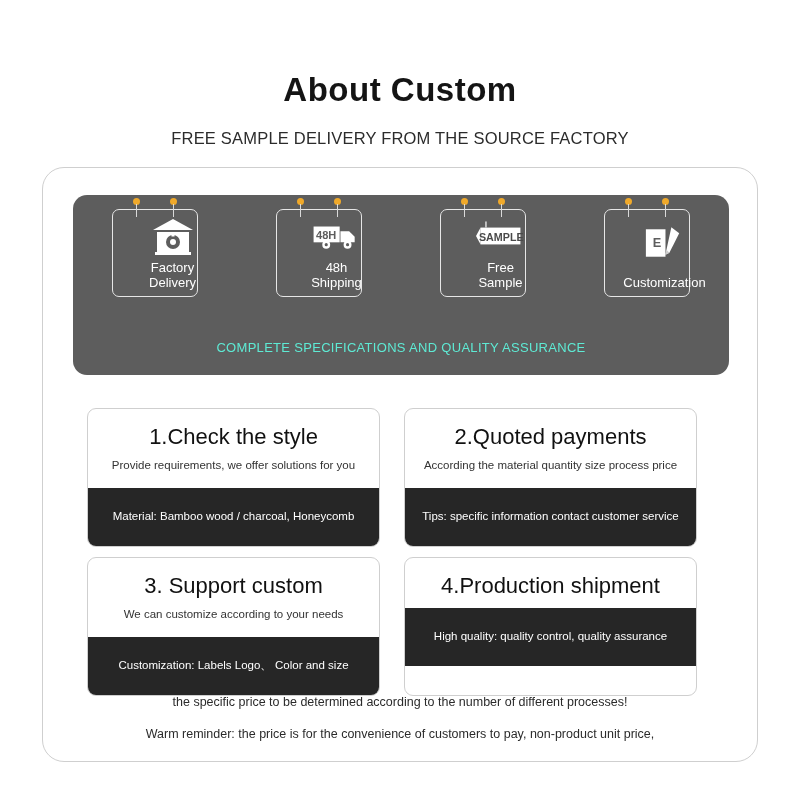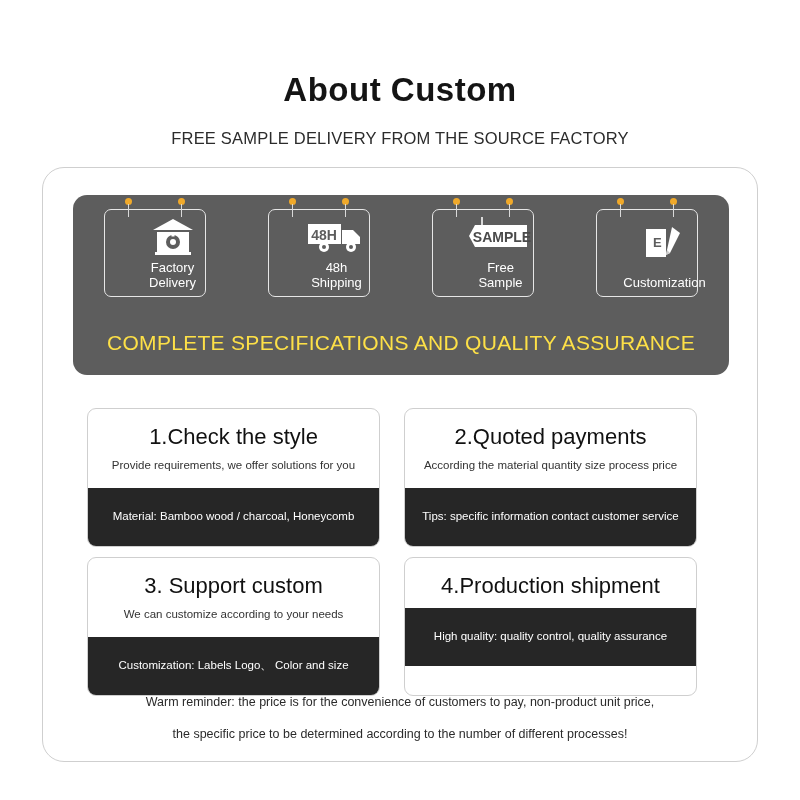--- a/index.html
+++ b/index.html
@@ -69,21 +69,21 @@
   .badges {
     position: absolute;
     left: 0;
     top: 14px;
     width: 100%;
     display: flex;
     justify-content: space-around;
     align-items: flex-start;
   }
   .badge {
-    width: 102px;
+    width: 86px;
     height: 88px;
     border: 1px solid #e6e6e6;
     border-radius: 7px;
     background: #5d5d5d;
     position: relative;
     display: flex;
     flex-direction: column;
     align-items: center;
     justify-content: flex-end;
     padding-bottom: 6px;
@@ -122,22 +122,22 @@
     text-align: center;
     line-height: 1.1;
   }
 
   .banner-caption {
     position: absolute;
     left: 0;
     bottom: 20px;
     width: 100%;
     text-align: center;
-    color: #fde047;
-    font-size: 21px;
+    color: #5eead4;
+    font-size: 13px;
     letter-spacing: 0.3px;
   }
 
   
   .steps {
     position: absolute;
     left: 44px;
     top: 240px;
     width: 630px;
     display: flex;
@@ -294,18 +294,18 @@
       </div>
 
       <div class="step-card">
         <div class="step-title">4.Production shipment</div>
         <div class="step-foot">High quality: quality control, quality assurance</div>
       </div>
 
     </div>
 
     <div class="footnotes">
+      <div class="footnote">the specific price to be determined according to the number of different processes!</div>
       <div class="footnote">Warm reminder: the price is for the convenience of customers to pay, non-product unit price,</div>
-      <div class="footnote">the specific price to be determined according to the number of different processes!</div>
     </div>
 
   </div>
 </div>
 
 </body></html>

